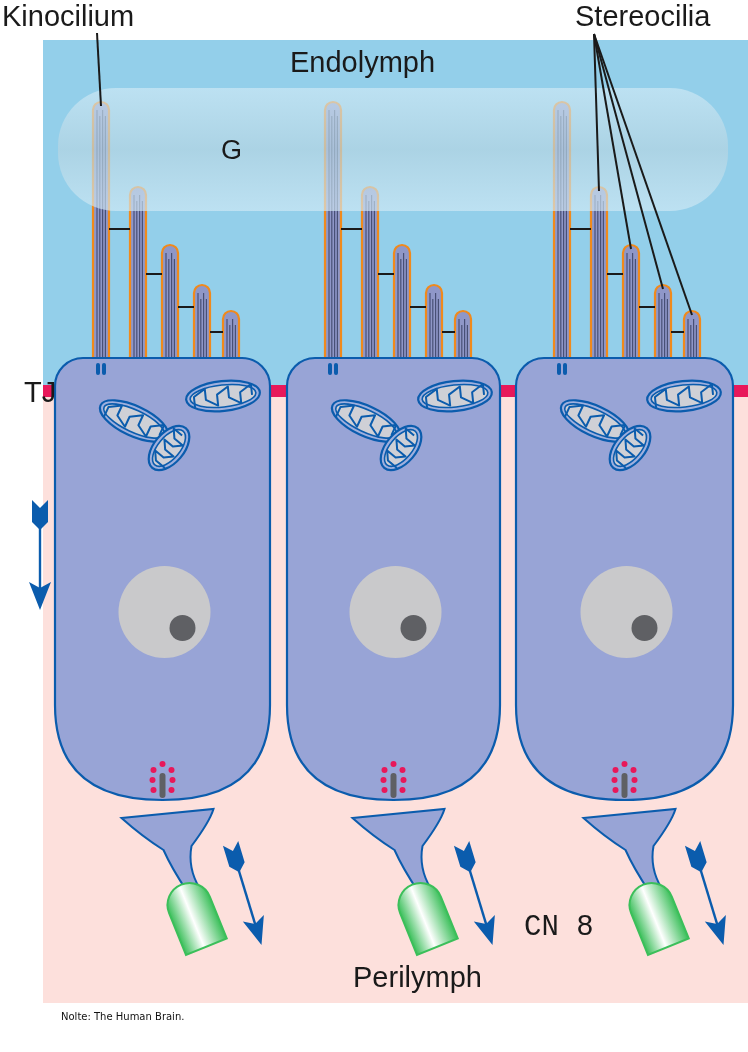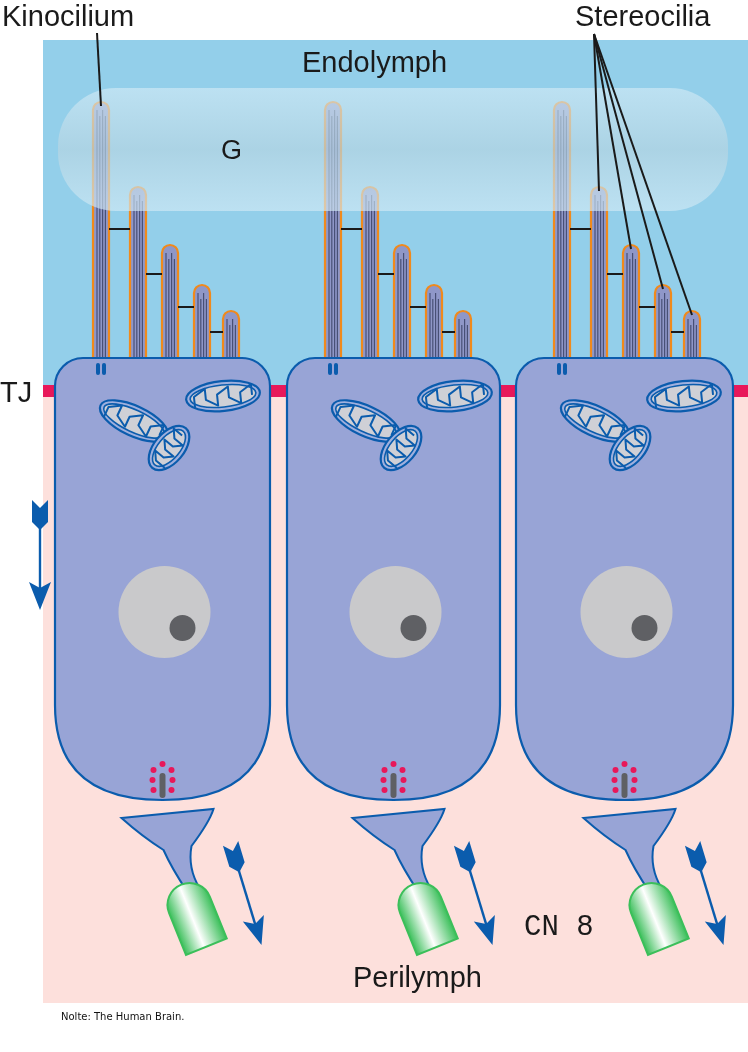--- a/index.html
+++ b/index.html
@@ -292,20 +292,20 @@
             <path d="M-8,-10 L0,-2 L8,-10 L8,12 L0,20 L-8,12 Z" fill="#0b5cad"></path>
             <path d="M-11,72 L0,78 L11,72 L0,100 Z" fill="#0b5cad"></path>
           </g>
         </g>
       </g>
   </svg>
 
   
   <div class="lbl lbl-big" style="left:2px; top:2px;">Kinocilium</div>
   <div class="lbl lbl-big" style="left:575px; top:2px;text-align:center;">Stereocilia</div>
-  <div class="lbl lbl-big" style="left:302px; top:48px;text-align:center;">Endolymph</div>
+  <div class="lbl lbl-big" style="left:290px; top:48px;text-align:center;">Endolymph</div>
   <div class="lbl lbl-mid" style="left:221px; top:137px;">G</div>
-  <div class="lbl lbl-big" style="left:0px; top:378px;">TJ</div>
+  <div class="lbl lbl-big" style="left:0px; top:378px;padding-left:24px;">TJ</div>
   <div class="lbl lbl-big" style="left:524px; top:913px;font-family:Liberation Mono, monospace;">CN 8</div>
   <div class="lbl lbl-big" style="left:311px; top:963px;margin-left:42px;">Perilymph</div>
 
   <div class="caption" style="top:1012px;">Nolte: The Human Brain.</div>
 </div>
 
 </body></html>

